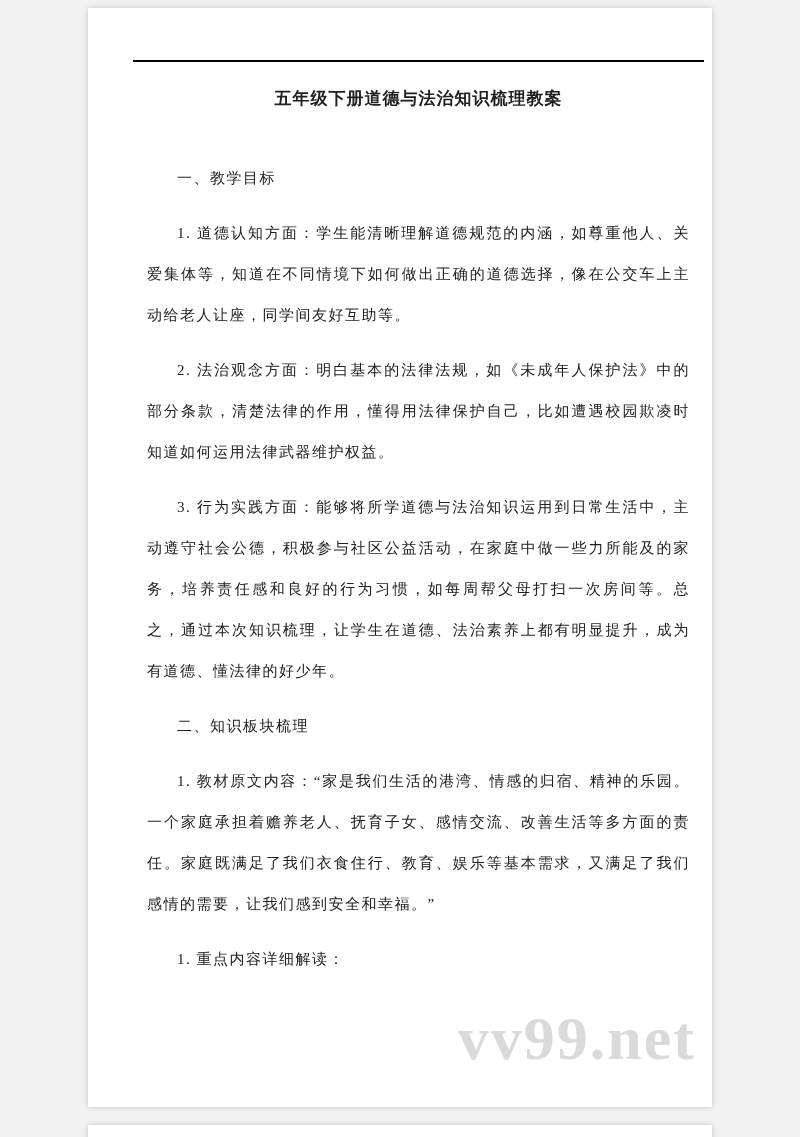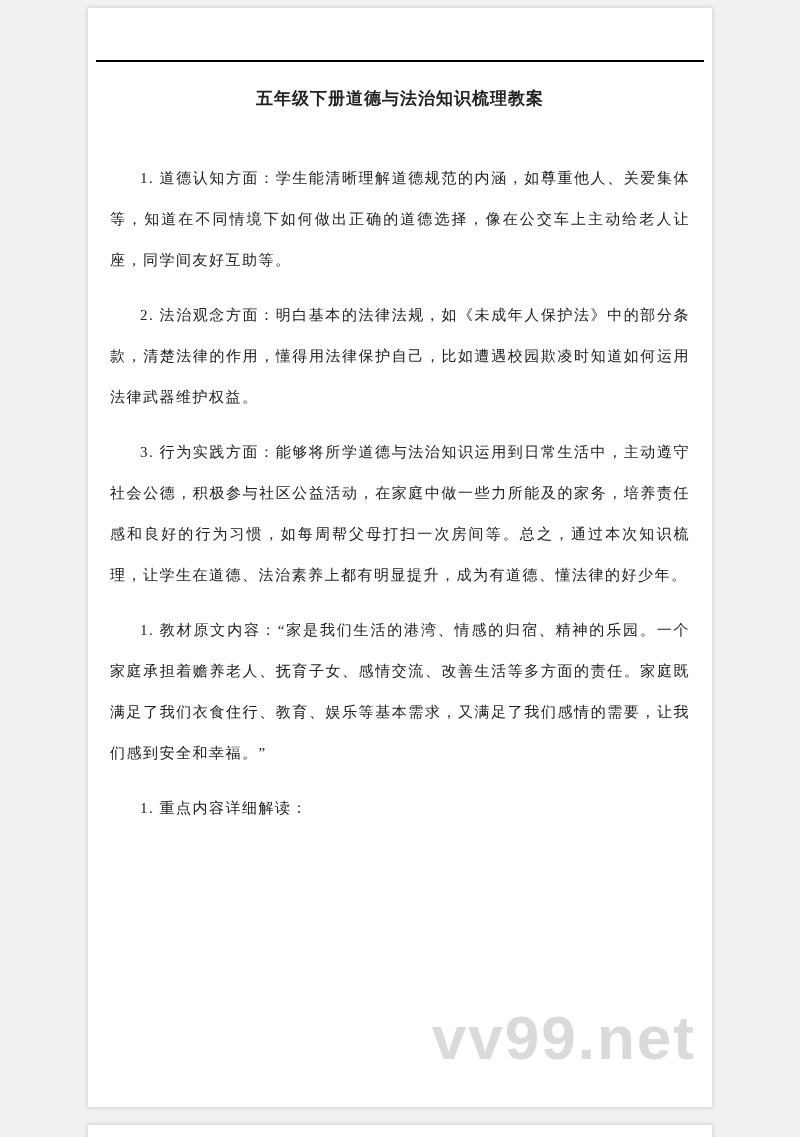--- a/index.html
+++ b/index.html
@@ -16,20 +16,21 @@
   }
   .page {
     position: relative;
     width: 624px;
     margin: 8px auto 0 auto;
     background: #ffffff;
     height: 1099px;
     box-shadow: 0 0 5px rgba(0,0,0,0.18);
     overflow: hidden;
     box-sizing: border-box;
+    padding-left: 37px;
   }
   .header-rule {
     height: 52px;
     margin: 0 8px;
     border-bottom: 2px solid #000000;
   }
   .content {
     padding: 0 22px;
   }
   .doc-title {
@@ -48,21 +49,21 @@
     text-align: justify;
     margin: 14px 0;
   }
   .content p.para:first-of-type {
     margin-top: 46px;
   }
   .watermark {
     position: absolute;
     right: 16px;
     bottom: 38px;
-    font-family: Liberation Sans, sans-serif;
+    font-family: Liberation Serif, serif;
     font-weight: bold;
     font-size: 62px;
     line-height: 1;
     color: rgba(198, 198, 198, 0.65);
     letter-spacing: 2px;
     pointer-events: none;
     user-select: none;
   }
   .page-gap {
     height: 18px;
@@ -76,23 +77,25 @@
     box-shadow: 0 0 5px rgba(0,0,0,0.18);
   }
 </style>
 </head>
 <body>
 
 <div class="page">
   <div class="header-rule"></div>
   <div class="content">
     <h1 class="doc-title">五年级下册道德与法治知识梳理教案</h1>
+    <p class="para heading">一、教学目标</p>
     <p class="para body">1. 道德认知方面：学生能清晰理解道德规范的内涵，如尊重他人、关爱集体等，知道在不同情境下如何做出正确的道德选择，像在公交车上主动给老人让座，同学间友好互助等。</p>
     <p class="para body">2. 法治观念方面：明白基本的法律法规，如《未成年人保护法》中的部分条款，清楚法律的作用，懂得用法律保护自己，比如遭遇校园欺凌时知道如何运用法律武器维护权益。</p>
     <p class="para body">3. 行为实践方面：能够将所学道德与法治知识运用到日常生活中，主动遵守社会公德，积极参与社区公益活动，在家庭中做一些力所能及的家务，培养责任感和良好的行为习惯，如每周帮父母打扫一次房间等。总之，通过本次知识梳理，让学生在道德、法治素养上都有明显提升，成为有道德、懂法律的好少年。</p>
+    <p class="para heading">二、知识板块梳理</p>
     <p class="para body">1. 教材原文内容：“家是我们生活的港湾、情感的归宿、精神的乐园。一个家庭承担着赡养老人、抚育子女、感情交流、改善生活等多方面的责任。家庭既满足了我们衣食住行、教育、娱乐等基本需求，又满足了我们感情的需要，让我们感到安全和幸福。”</p>
     <p class="para heading">1. 重点内容详细解读：</p>
   </div>
   <div class="watermark">vv99.net</div>
 </div>
 
 <div class="page-gap"></div>
 <div class="next-page"></div>
 
 </body></html>

